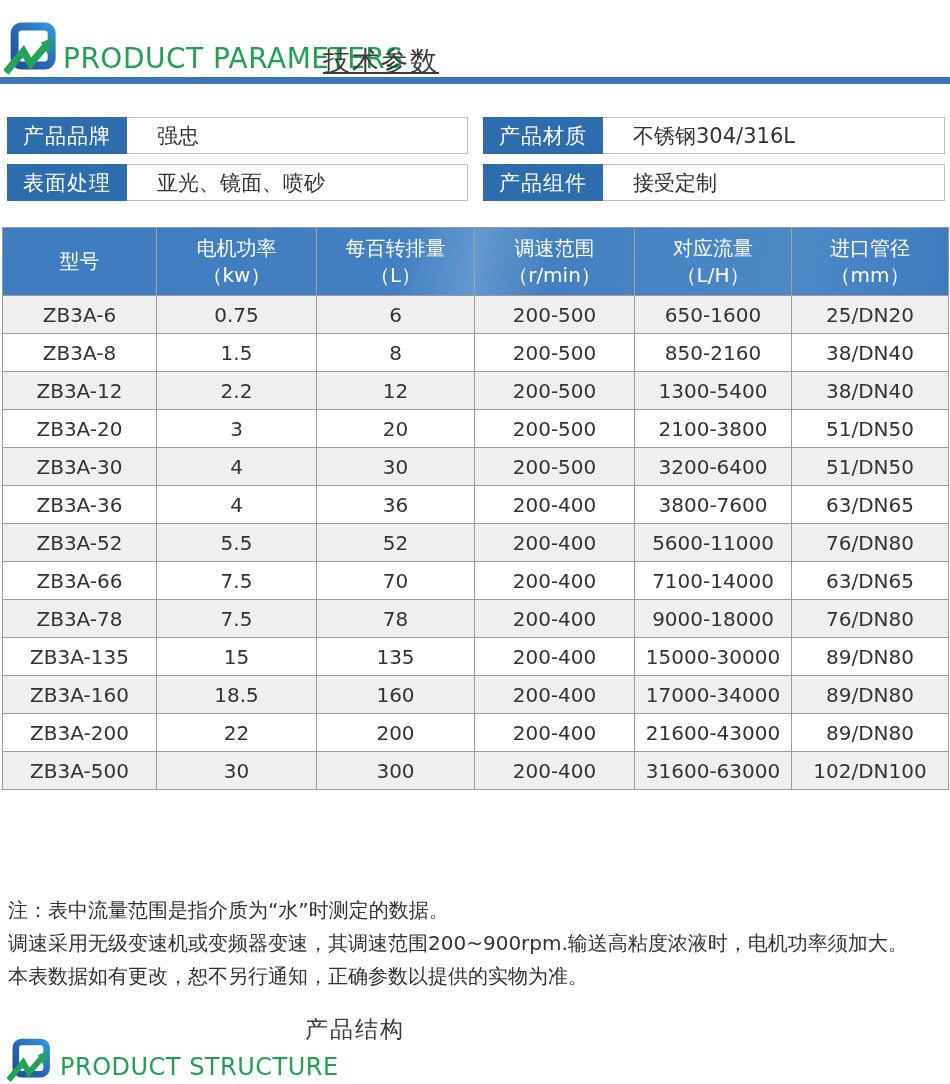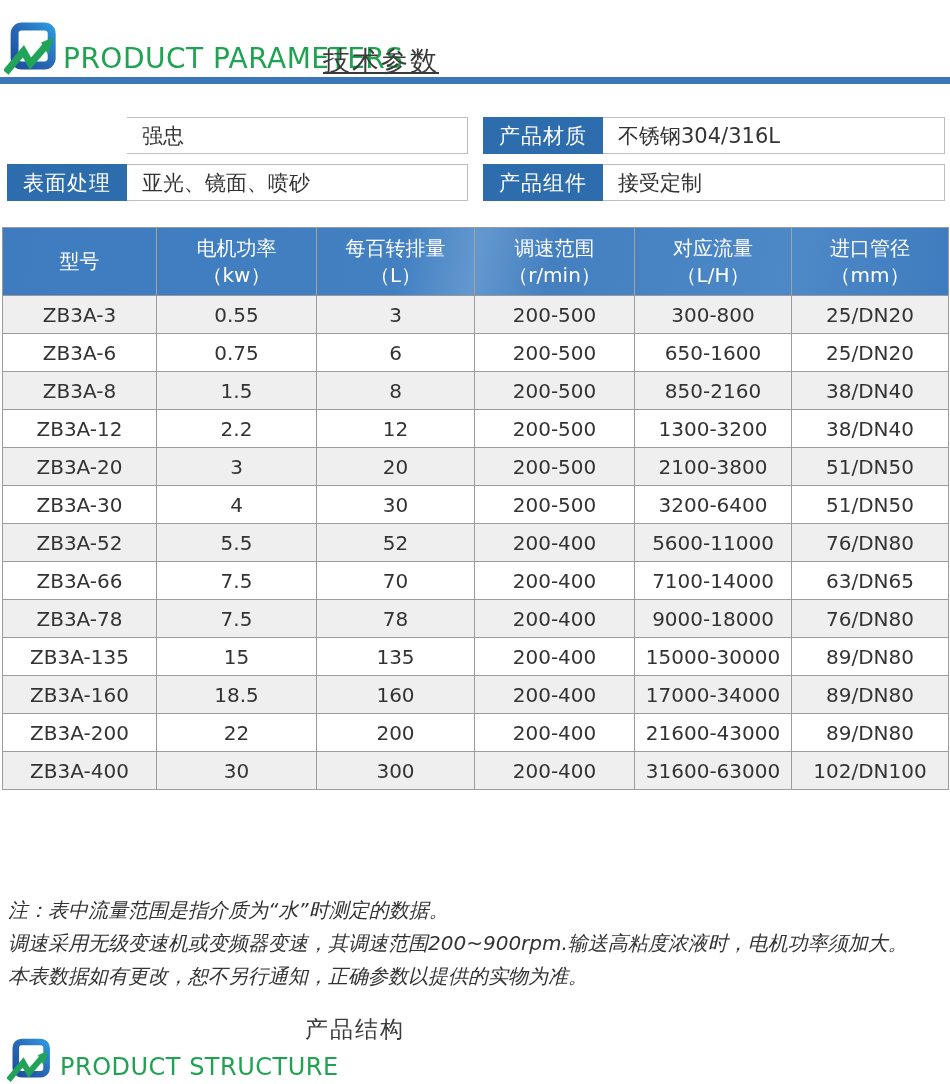--- a/index.html
+++ b/index.html
@@ -43,21 +43,21 @@
   .field-label {
     position:absolute; left:0; top:0; width:120px; height:37px;
     background:#2e6dad; color:#fff; font-size:21px;
     display:flex; align-items:center; justify-content:center;
     letter-spacing:1px;
   }
   .field-value {
     position:absolute; left:120px; top:0; height:37px;
     border:1px solid #bdbdbd; border-left:none;
     font-size:21px; color:#333;
-    display:flex; align-items:center; padding-left:15px;
+    display:flex; align-items:center; padding-left:30px;
     background:#fff;
   }
   .f-brand    { left:7px;   top:105px; width:460px; }
   .f-material { left:483px; top:105px; width:462px; }
   .f-surface  { left:7px;   top:152px; width:460px; }
   .f-parts    { left:483px; top:152px; width:462px; }
   .f-brand .field-value, .f-surface .field-value { width:341px; }
   .f-material .field-value, .f-parts .field-value { width:342px; }
 
   
@@ -86,21 +86,21 @@
     white-space:nowrap;
   }
   .spec-table tbody tr:nth-child(odd)  { background:#efefef; }
   .spec-table tbody tr:nth-child(even) { background:#ffffff; }
 
   
   .notes {
     position:absolute; left:8px; top:882px; width:936px;
     font-size:20px; color:#333; line-height:33px;
   }
-  .note-line { display:block; white-space:nowrap;font-style:italic; }
+  .note-line { display:block; white-space:nowrap; }
 </style>
 </head>
 <body>
 
 <div class="page">
 
   <svg class="logo-svg logo-top" viewBox="0 0 60 64" xmlns="http://www.w3.org/2000/svg">
     <defs>
       <linearGradient id="lgBlue" x1="0" y1="1" x2="1" y2="0">
         <stop offset="0" stop-color="#1d4f9e"></stop>
@@ -110,20 +110,21 @@
     </defs>
     <rect x="12" y="6" width="42" height="44" rx="8" fill="none" stroke="url(#lgBlue)" stroke-width="9"></rect>
     <path d="M2 58 L22 34 L30 48 L48 27" fill="none" stroke="#21a45a" stroke-width="8" stroke-linecap="butt"></path>
     <polygon points="42,24 56,18 50,38" fill="#21a45a"></polygon>
   </svg>
   <div class="title-en title-en-top">PRODUCT PARAMETERS</div>
   <div class="title-zh title-zh-top">技术参数</div>
   <div class="rule rule-top"></div>
 
   <div class="field f-brand">
+    <div class="field-label">产品品牌</div>
     <div class="field-value">强忠</div>
   </div>
   <div class="field f-material">
     <div class="field-label">产品材质</div>
     <div class="field-value">不锈钢304/316L</div>
   </div>
   <div class="field f-surface">
     <div class="field-label">表面处理</div>
     <div class="field-value">亚光、镜面、喷砂</div>
   </div>
@@ -164,68 +165,68 @@
             <span class="th-unit">（L/H）</span>
         </th>
         <th>
           <span class="th-title">进口管径</span>
             <span class="th-unit">（mm）</span>
         </th>
       </tr>
     </thead>
     <tbody>
         <tr>
-          <td>ZB3A-3</td>
-          <td>0.55</td>
-          <td>3</td>
-          <td>200-500</td>
-          <td>300-800</td>
-          <td>25/DN20</td>
-        </tr>
-        <tr>
           <td>ZB3A-6</td>
           <td>0.75</td>
           <td>6</td>
           <td>200-500</td>
           <td>650-1600</td>
           <td>25/DN20</td>
         </tr>
         <tr>
           <td>ZB3A-8</td>
           <td>1.5</td>
           <td>8</td>
           <td>200-500</td>
           <td>850-2160</td>
           <td>38/DN40</td>
         </tr>
         <tr>
           <td>ZB3A-12</td>
           <td>2.2</td>
           <td>12</td>
           <td>200-500</td>
-          <td>1300-3200</td>
+          <td>1300-5400</td>
           <td>38/DN40</td>
         </tr>
         <tr>
           <td>ZB3A-20</td>
           <td>3</td>
           <td>20</td>
           <td>200-500</td>
           <td>2100-3800</td>
           <td>51/DN50</td>
         </tr>
         <tr>
           <td>ZB3A-30</td>
           <td>4</td>
           <td>30</td>
           <td>200-500</td>
           <td>3200-6400</td>
           <td>51/DN50</td>
         </tr>
         <tr>
+          <td>ZB3A-36</td>
+          <td>4</td>
+          <td>36</td>
+          <td>200-400</td>
+          <td>3800-7600</td>
+          <td>63/DN65</td>
+        </tr>
+        <tr>
           <td>ZB3A-52</td>
           <td>5.5</td>
           <td>52</td>
           <td>200-400</td>
           <td>5600-11000</td>
           <td>76/DN80</td>
         </tr>
         <tr>
           <td>ZB3A-66</td>
           <td>7.5</td>
@@ -260,21 +261,21 @@
         </tr>
         <tr>
           <td>ZB3A-200</td>
           <td>22</td>
           <td>200</td>
           <td>200-400</td>
           <td>21600-43000</td>
           <td>89/DN80</td>
         </tr>
         <tr>
-          <td>ZB3A-400</td>
+          <td>ZB3A-500</td>
           <td>30</td>
           <td>300</td>
           <td>200-400</td>
           <td>31600-63000</td>
           <td>102/DN100</td>
         </tr>
       </tbody>
   </table>
 
   <div class="notes">

